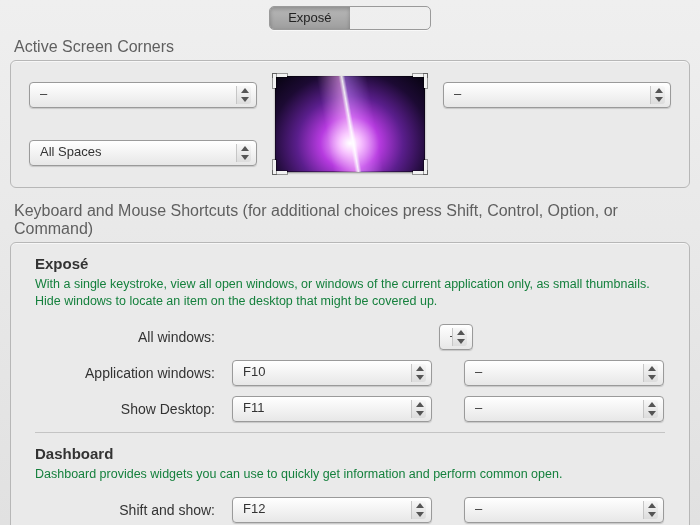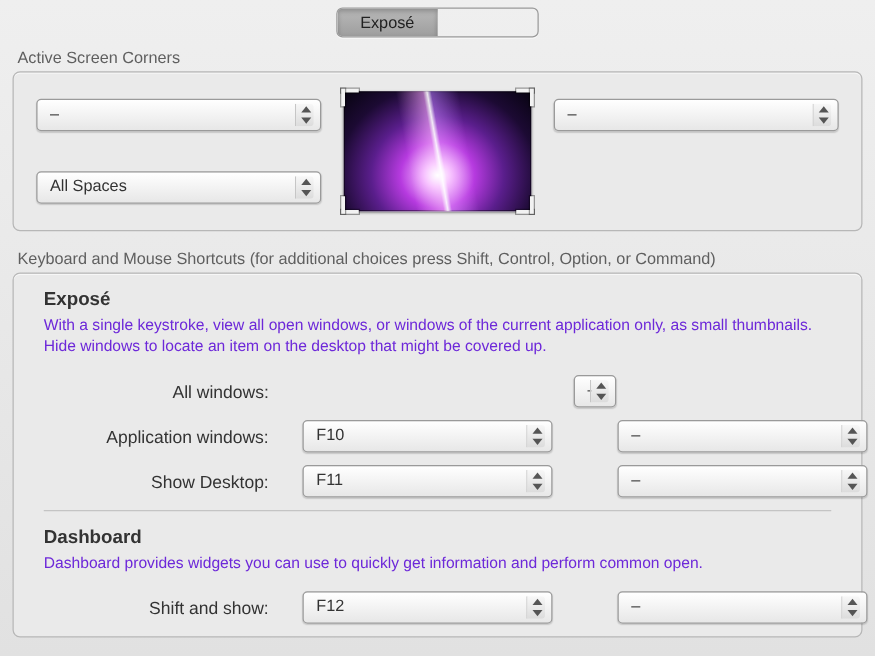--- a/index.html
+++ b/index.html
@@ -37,21 +37,21 @@
     background: linear-gradient(#fdfdfd, #e6e6e6);
     cursor: default;
   }
   .seg > div + div { border-left: 1px solid #9a9a9a; margin-top: 47px; }
   .seg > div.active {
     background: linear-gradient(#b9b9b9, #9e9e9e);
     color: #222;
     box-shadow: inset 0 2px 4px rgba(0,0,0,0.25);
   }
   .section-label {
-    font-size: 13px;
+    font-size: 16px;
     color: #5f5f5f;
     padding: 0 0 4px 4px;
   }
   .group {
     border: 1px solid #b7b7b7;
     border-radius: 6px;
     background: #eaeaea;
     padding: 14px 18px;
     box-shadow: inset 0 1px 0 rgba(255,255,255,0.6);
   }
@@ -149,29 +149,29 @@
     padding: 12px 24px 0 24px;
     box-shadow: inset 0 1px 0 rgba(255,255,255,0.6);
   }
   h3 {
     margin: 0 0 4px 0;
     font-size: 15px;
     font-weight: bold;
   }
   .desc {
     font-size: 12.5px;
-    color: #6d28d9;
+    color: #15803d;
     line-height: 1.35;
     margin: 0 0 14px 0;
   }
   .row {
     display: grid;
     grid-template-columns: 190px 200px 18px 200px;
     align-items: center;
-    column-gap: 17px;
+    column-gap: 7px;
     margin-bottom: 10px;
   }
   .row .lbl {
     text-align: right;
     padding-right: 10px;
     font-size: 14px;
     color: #333;
   }
   hr.sep {
     border: none;

